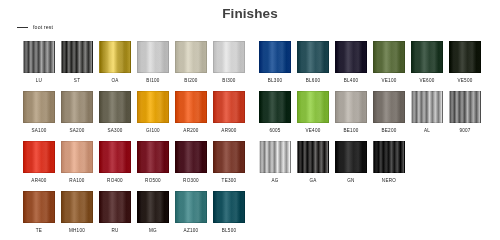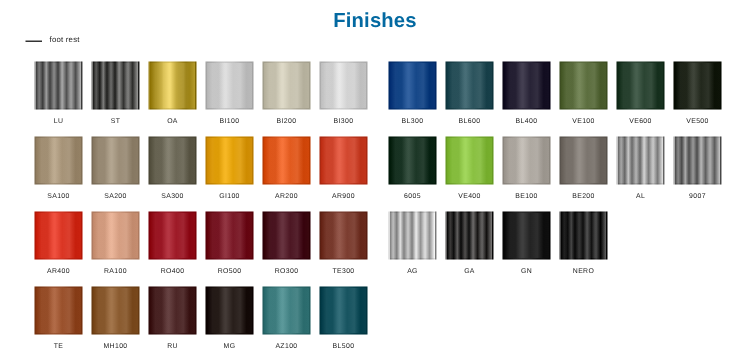--- a/index.html
+++ b/index.html
@@ -3,21 +3,21 @@
 <meta charset="utf-8">
 <style>
   html,body{margin:0;padding:0;}
   body{
     width:500px;height:239px;background:#ffffff;
     font-family:"Liberation Sans","DejaVu Sans",sans-serif;
     color:#1a1a1a;overflow:hidden;position:relative;
   }
   #page-title{
     text-align:center;font-size:13.5px;font-weight:bold;
-    letter-spacing:.1px;color:#0369a1;
+    letter-spacing:.1px;color:#404040;
     margin:0;padding-top:6px;line-height:16px;
   }
   #legend{
     position:absolute;left:17px;top:24px;
     display:flex;align-items:center;gap:5px;
   }
   #legend .legend-dash{
     display:inline-block;width:11px;height:0;
     border-top:1px solid #333;
   }

